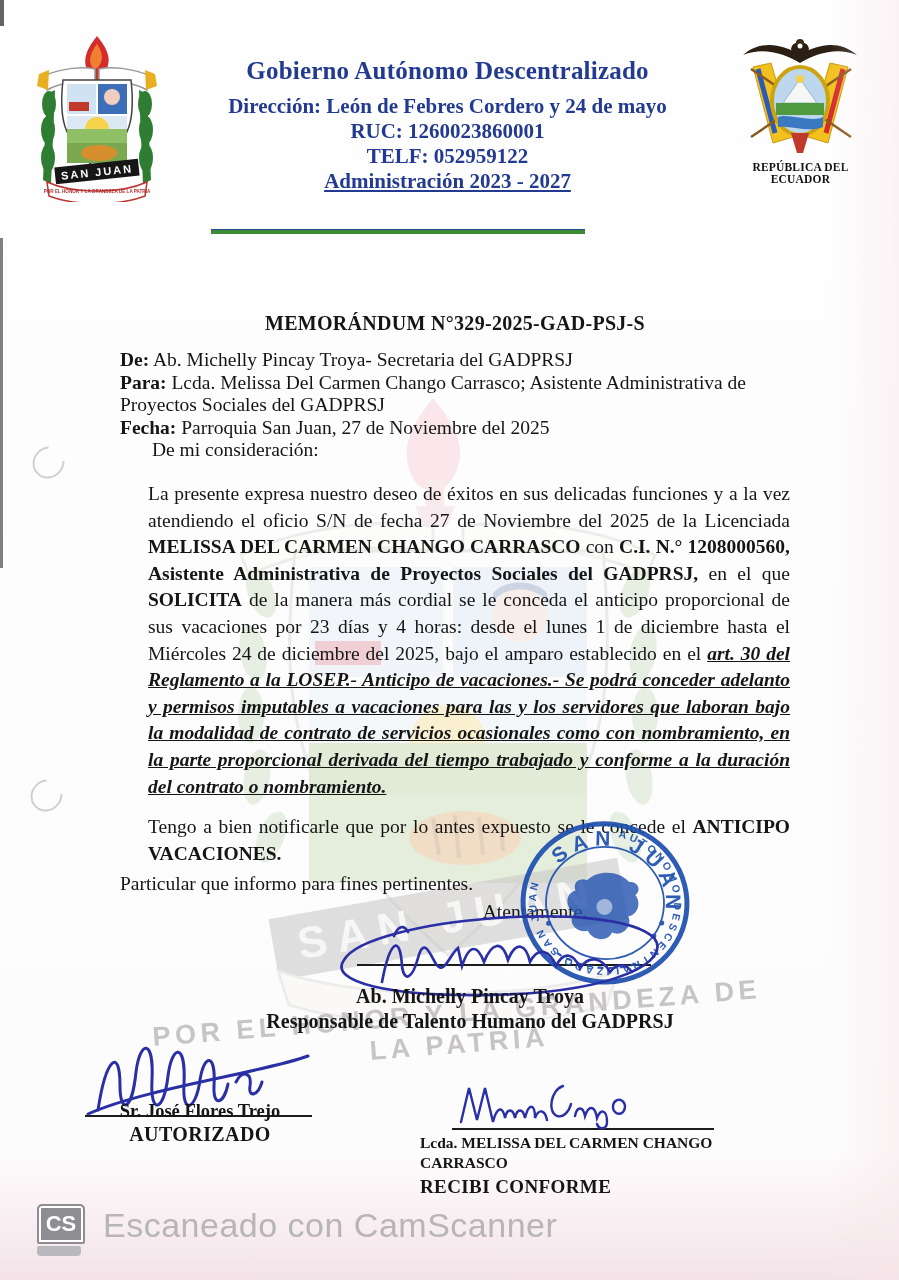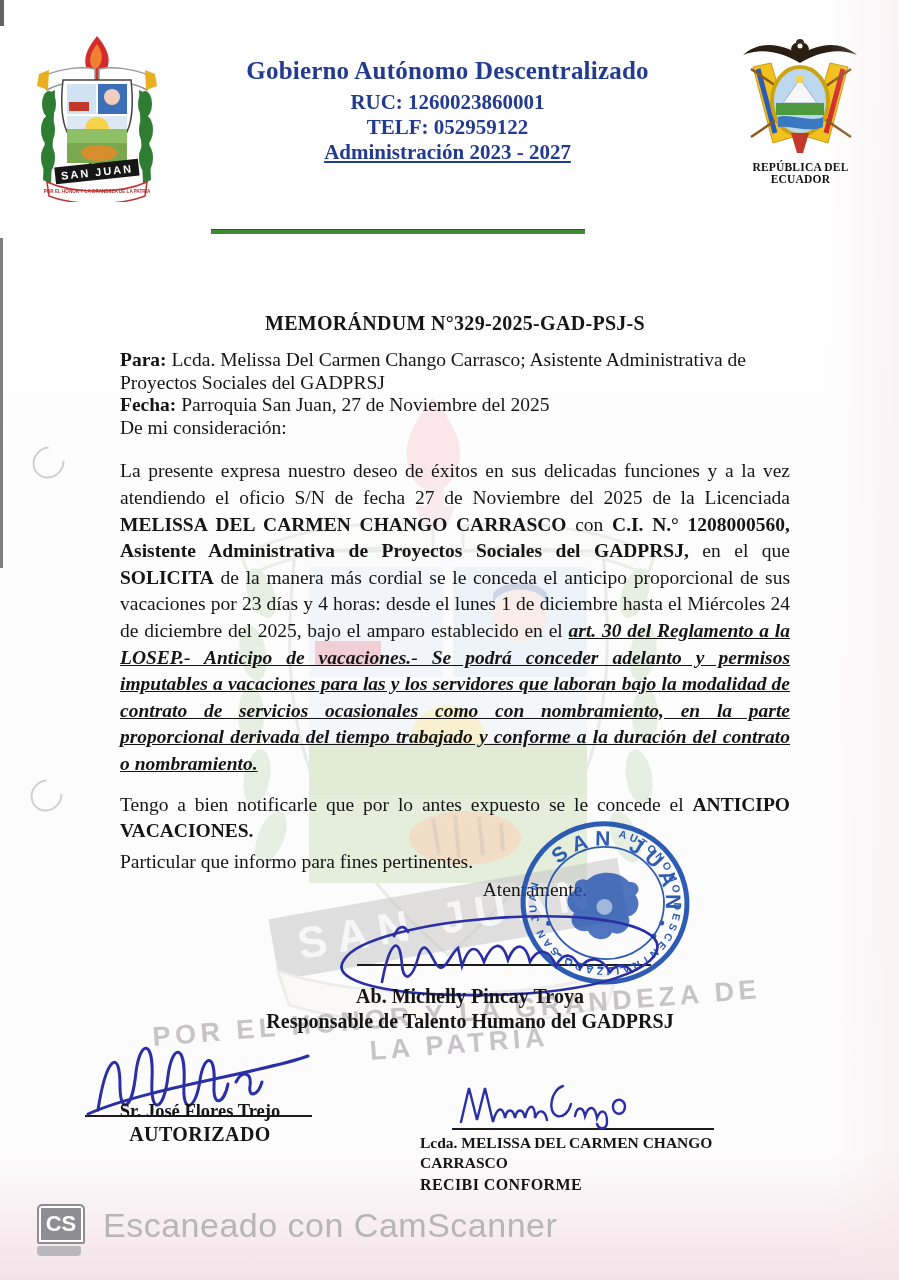--- a/index.html
+++ b/index.html
@@ -33,22 +33,22 @@
   .wm-emblem{position:absolute;left:183px;top:393px;opacity:.33;z-index:0;}
   .wm-motto{position:absolute;left:128px;top:998px;width:660px;z-index:0;
             transform:rotate(-4.5deg);font-family:"Liberation Sans",sans-serif;
             font-size:27px;font-weight:bold;letter-spacing:4.5px;color:#c6c4c6;text-align:center;}
 
   
   .content{position:absolute;left:120px;top:312px;width:670px;z-index:2;font-size:19.5px;}
   .memo-title{text-align:center;font-weight:bold;font-size:20px;letter-spacing:.3px;}
   .fields{margin-top:14px;line-height:22.6px;}
   .fields .b{font-weight:bold;}
-  .salutation{line-height:22.6px;}
-  .para{text-align:justify;line-height:26.6px;}
+  .salutation{line-height:22.6px;margin-left:32px;}
+  .para{text-align:justify;line-height:26.6px;margin-left:28px;}
   .p1{margin-top:19px;}
   .p2{margin-top:14px;}
   .closing{margin-top:4px;line-height:26px;}
   .atentamente{text-align:center;width:320px;margin:2px 0 0 255px;line-height:26px;}
   .sb{font-weight:bold;}
   .si{font-style:italic;}
   .su{text-decoration:underline;}
 
   
   .stamp{position:absolute;left:518px;top:819px;z-index:3;transform:rotate(8deg);opacity:.92;}
@@ -58,21 +58,21 @@
   .sigline-2{left:85px;top:1115px;width:227px;}
   .sigline-3{left:452px;top:1128px;width:262px;}
   .sig1-label{position:absolute;left:220px;top:984px;width:500px;text-align:center;z-index:4;
               font-weight:bold;font-size:20px;line-height:24.5px;}
   .sig2-svg{position:absolute;left:86px;top:1030px;z-index:4;}
   .sig2-label{position:absolute;left:80px;top:1100px;width:240px;text-align:center;z-index:4;font-size:18.5px;font-weight:bold;line-height:23px;}
   .sig2-label .role{font-size:20px;letter-spacing:.4px;}
   .sig3-svg{position:absolute;left:455px;top:1078px;z-index:4;}
   .sig3-label{position:absolute;left:420px;top:1133px;width:330px;text-align:left;z-index:4;font-weight:bold;}
   .sig3-label .nm{font-size:15.5px;line-height:20px;}
-  .sig3-label .role{font-size:16px;margin-top:3px;letter-spacing:.4px;}
+  .sig3-label .role{font-size:19px;margin-top:3px;letter-spacing:.4px;}
 
   
   .footer{position:absolute;left:0;top:1196px;width:899px;height:70px;z-index:5;}
   .cs-icon{position:absolute;left:37px;top:8px;width:52px;height:52px;}
   .cs-top{width:44px;height:36px;background:#8e8e92;border-radius:5px 5px 2px 2px;border:2px solid #8e8e92;
           color:#fff;font-family:"Liberation Sans",sans-serif;font-weight:bold;font-size:22px;
           display:flex;align-items:center;justify-content:center;box-shadow:inset 0 0 0 2px #fff;}
   .cs-bar{width:44px;height:10px;background:#b9b8bc;border-radius:2px 2px 4px 4px;margin-top:2px;}
   .cs-text{position:absolute;left:103px;top:10px;font-family:"Liberation Sans",sans-serif;
            font-size:34px;color:#b7b5b8;letter-spacing:.5px;}
@@ -155,20 +155,21 @@
     <g transform="rotate(-6 64 138)">
       <rect x="22" y="129" width="84" height="17" fill="#161616"></rect>
       <text x="64" y="142" text-anchor="middle" font-family="Liberation Sans, sans-serif" font-size="11" font-weight="bold" letter-spacing="2" fill="#fff">SAN JUAN</text>
     </g>
     <path d="M14,148 C40,160 88,160 114,148 L112,162 C86,172 42,172 16,162 Z" fill="#fff" stroke="#b33" stroke-width="1.5"></path>
     <text x="64" y="159" text-anchor="middle" font-family="Liberation Sans, sans-serif" font-size="4.6" font-weight="bold" fill="#b03030">POR EL HONOR Y LA GRANDEZA DE LA PATRIA</text>
   </svg>
 
   <div class="head-text">
     <div class="h1">Gobierno Autónomo Descentralizado</div>
+    <div class="h3">Dirección: León de Febres Cordero y 24 de mayo</div>
     <div class="h4">RUC: 1260023860001</div>
     <div class="h4">TELF: 052959122</div>
     <div class="h5">Administración 2023 - 2027</div>
   </div>
   <div class="green-rule"></div>
 
   <div class="emblem-right">
     <svg width="135" height="122" viewBox="0 0 135 122">
       <path d="M10,22 C30,4 55,14 67,22 C79,14 104,4 124,22 C104,14 84,20 67,30 C50,20 30,14 10,22 Z" fill="#2b1e12"></path>
       <ellipse cx="67" cy="16" rx="9" ry="7" fill="#2b1e12"></ellipse>
@@ -186,20 +187,21 @@
       <path d="M45,84 C55,80 80,90 90,84 L90,94 C78,100 55,92 45,94 Z" fill="#3a78c2"></path>
       <path d="M58,100 L76,100 L70,120 L64,120 Z" fill="#c0392b"></path>
     </svg>
     <div class="label">REPÚBLICA DEL ECUADOR</div>
   </div>
 
   <div class="content">
     <div class="memo-title">MEMORÁNDUM N°329-2025-GAD-PSJ-S</div>
 
     <div class="fields">
+      <div><span class="b">De:</span><span> Ab. Michelly Pincay Troya- Secretaria del GADPRSJ</span></div>
       <div><span class="b">Para:</span><span> Lcda. Melissa Del Carmen Chango Carrasco; Asistente Administrativa de Proyectos Sociales del  GADPRSJ</span></div>
       <div><span class="b">Fecha:</span><span> Parroquia San Juan, 27 de Noviembre del 2025</span></div>
       <div class="salutation">De mi consideración:</div>
     </div>
 
     <div class="para p1"><span>La presente expresa nuestro deseo de éxitos en sus delicadas funciones y a la vez atendiendo el oficio S/N de fecha 27 de Noviembre del 2025 de la Licenciada </span><span class="sb">MELISSA DEL CARMEN CHANGO CARRASCO</span><span> con </span><span class="sb">C.I. N.° 1208000560, Asistente Administrativa de Proyectos Sociales del  GADPRSJ,</span><span> en el que </span><span class="sb">SOLICITA</span><span> de la manera más cordial se le conceda el anticipo proporcional de sus vacaciones por 23 días y 4 horas: desde el lunes 1 de diciembre hasta el Miércoles 24 de diciembre del 2025, bajo el amparo establecido en el </span><span class="sb si su">art. 30 del Reglamento a la LOSEP.- Anticipo de vacaciones.- Se podrá conceder adelanto y permisos imputables a vacaciones para las y los servidores que laboran bajo la modalidad de contrato de servicios ocasionales como con nombramiento, en la parte proporcional derivada del tiempo trabajado y conforme a la duración del contrato o nombramiento.</span></div>
     <div class="para p2"><span>Tengo a bien notificarle que por lo antes expuesto se le concede el </span><span class="sb">ANTICIPO VACACIONES.</span></div>
     <div class="closing">Particular que informo para fines pertinentes.</div>
     <div class="atentamente">Atentamente.</div>
   </div>

